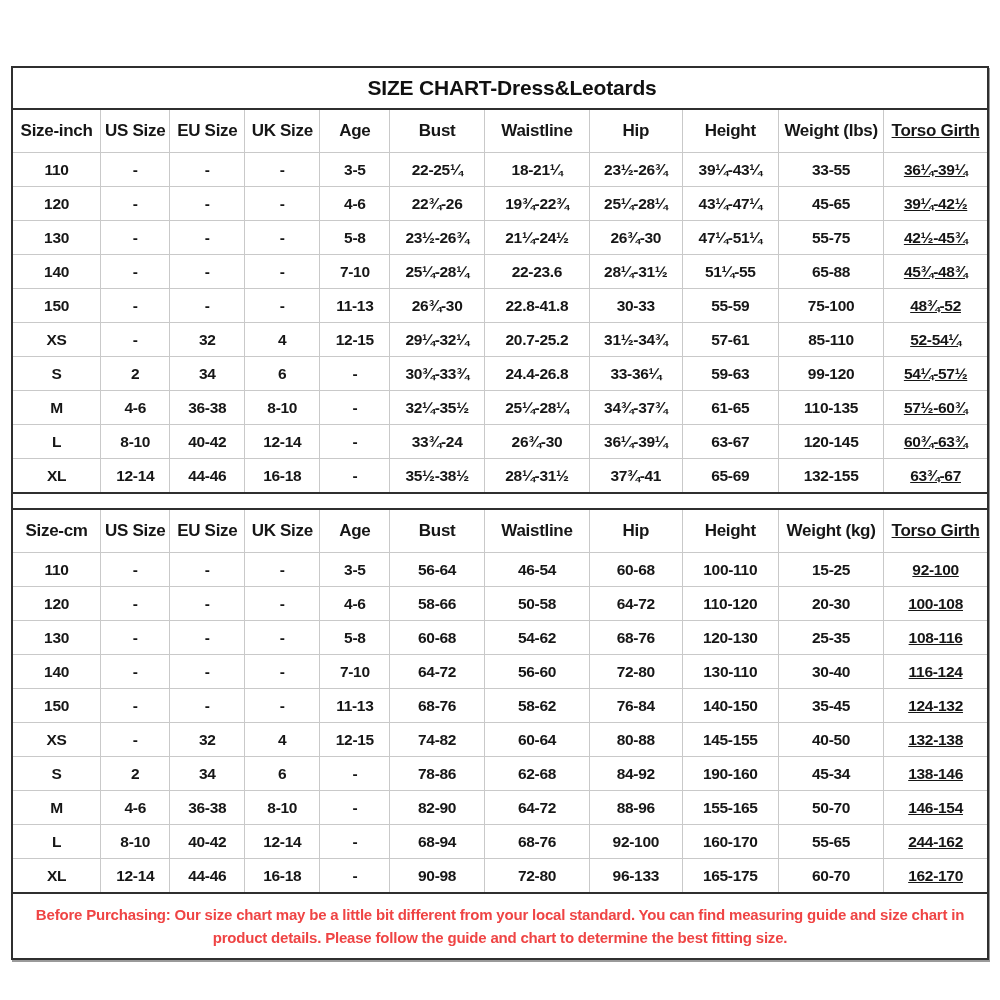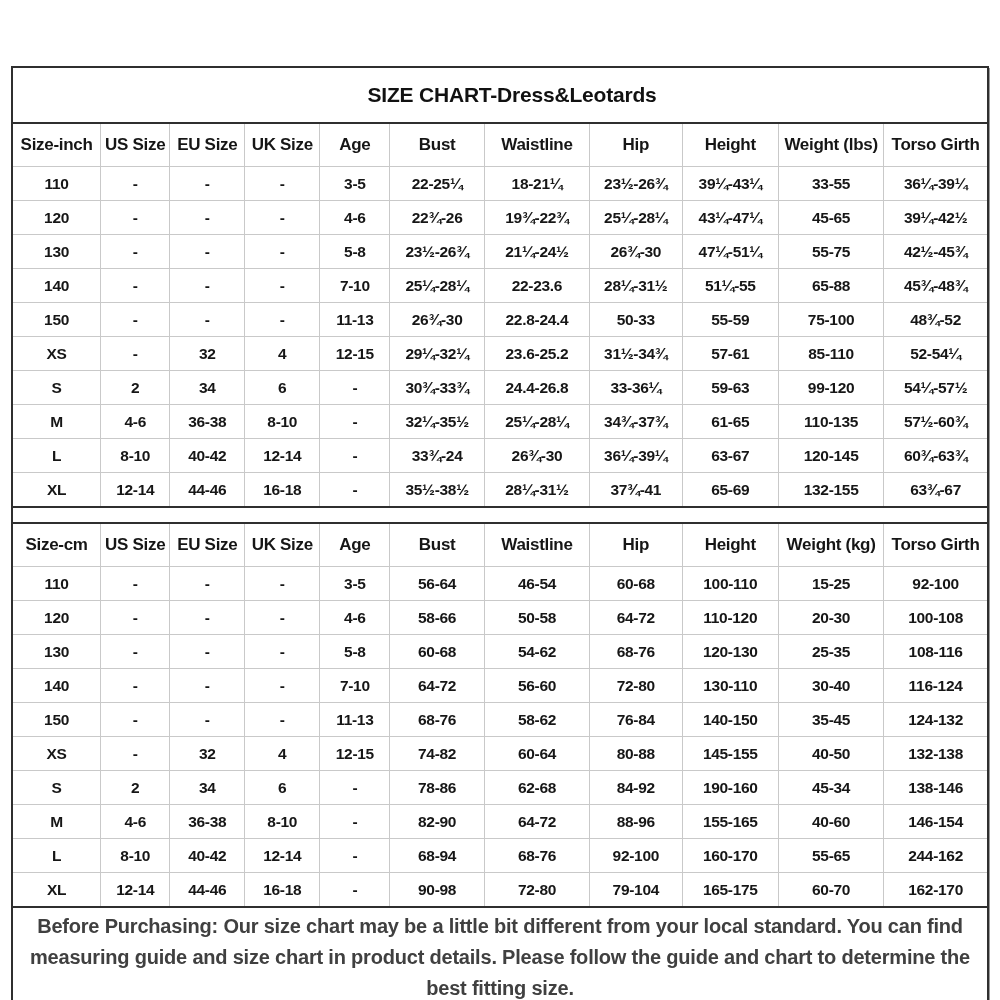--- a/index.html
+++ b/index.html
@@ -13,21 +13,21 @@
   .chart-box {
     position: absolute;
     left: 11px;
     top: 66px;
     width: 974px;
     background: #ffffff;
     border: 2px solid #2f2f2f;
     box-shadow: 1px 2px 0 #9a9a9a;
   }
   .chart-title {
-    height: 54px;
+    height: 40px;
     display: flex;
     align-items: center;
     justify-content: center;
     font-size: 21px;
     font-weight: 700;
     color: #111111;
     letter-spacing: -0.2px;
     margin-left: 24px;
   }
   table.size-table {
@@ -63,34 +63,34 @@
     font-size: 17px;
     font-weight: 700;
     border-top: none;
   }
   .size-table td {
     height: 31px;
     font-size: 15.5px;
     font-weight: 700;
   }
   .size-table th:first-child, .size-table td:first-child { border-left: none; }
-  .size-table th:last-child,  .size-table td:last-child  { border-right: none; }
+  .size-table th:last-child,  .size-table td:last-child  { border-right: none; text-decoration: underline; }
   .size-table tbody tr:last-child td { border-bottom: none; }
   .table-gap { height: 14px; background: #ffffff; }
   .chart-footer {
     min-height: 58px;
     display: flex;
     align-items: center;
     justify-content: center;
     text-align: center;
     padding: 3px 8px;
-    font-size: 20px;
+    font-size: 15px;
     font-weight: 600;
     line-height: 1.55;
-    color: #404040;
+    color: #ef4444;
     letter-spacing: -0.2px;
   }
 </style>
 </head>
 <body>
 
 <div class="chart-box">
   <div class="chart-title">SIZE CHART-Dress&amp;Leotards</div>
 
   <table class="size-table">
@@ -175,34 +175,34 @@
           <td>65-88</td>
           <td>45¾-48¾</td>
         </tr>
         <tr>
           <td>150</td>
           <td>-</td>
           <td>-</td>
           <td>-</td>
           <td>11-13</td>
           <td>26¾-30</td>
-          <td>22.8-24.4</td>
-          <td>50-33</td>
+          <td>22.8-41.8</td>
+          <td>30-33</td>
           <td>55-59</td>
           <td>75-100</td>
           <td>48¾-52</td>
         </tr>
         <tr>
           <td>XS</td>
           <td>-</td>
           <td>32</td>
           <td>4</td>
           <td>12-15</td>
           <td>29¼-32¼</td>
-          <td>23.6-25.2</td>
+          <td>20.7-25.2</td>
           <td>31½-34¾</td>
           <td>57-61</td>
           <td>85-110</td>
           <td>52-54¼</td>
         </tr>
         <tr>
           <td>S</td>
           <td>2</td>
           <td>34</td>
           <td>6</td>
@@ -382,21 +382,21 @@
         <tr>
           <td>M</td>
           <td>4-6</td>
           <td>36-38</td>
           <td>8-10</td>
           <td>-</td>
           <td>82-90</td>
           <td>64-72</td>
           <td>88-96</td>
           <td>155-165</td>
-          <td>40-60</td>
+          <td>50-70</td>
           <td>146-154</td>
         </tr>
         <tr>
           <td>L</td>
           <td>8-10</td>
           <td>40-42</td>
           <td>12-14</td>
           <td>-</td>
           <td>68-94</td>
           <td>68-76</td>
@@ -406,21 +406,21 @@
           <td>244-162</td>
         </tr>
         <tr>
           <td>XL</td>
           <td>12-14</td>
           <td>44-46</td>
           <td>16-18</td>
           <td>-</td>
           <td>90-98</td>
           <td>72-80</td>
-          <td>79-104</td>
+          <td>96-133</td>
           <td>165-175</td>
           <td>60-70</td>
           <td>162-170</td>
         </tr>
       </tbody>
   </table>
 
   <div class="chart-footer">Before Purchasing: Our size chart may be a little bit different from your local standard. You can find measuring guide and size chart in product details. Please follow the guide and chart to determine the best fitting size.</div>
 </div>
 

